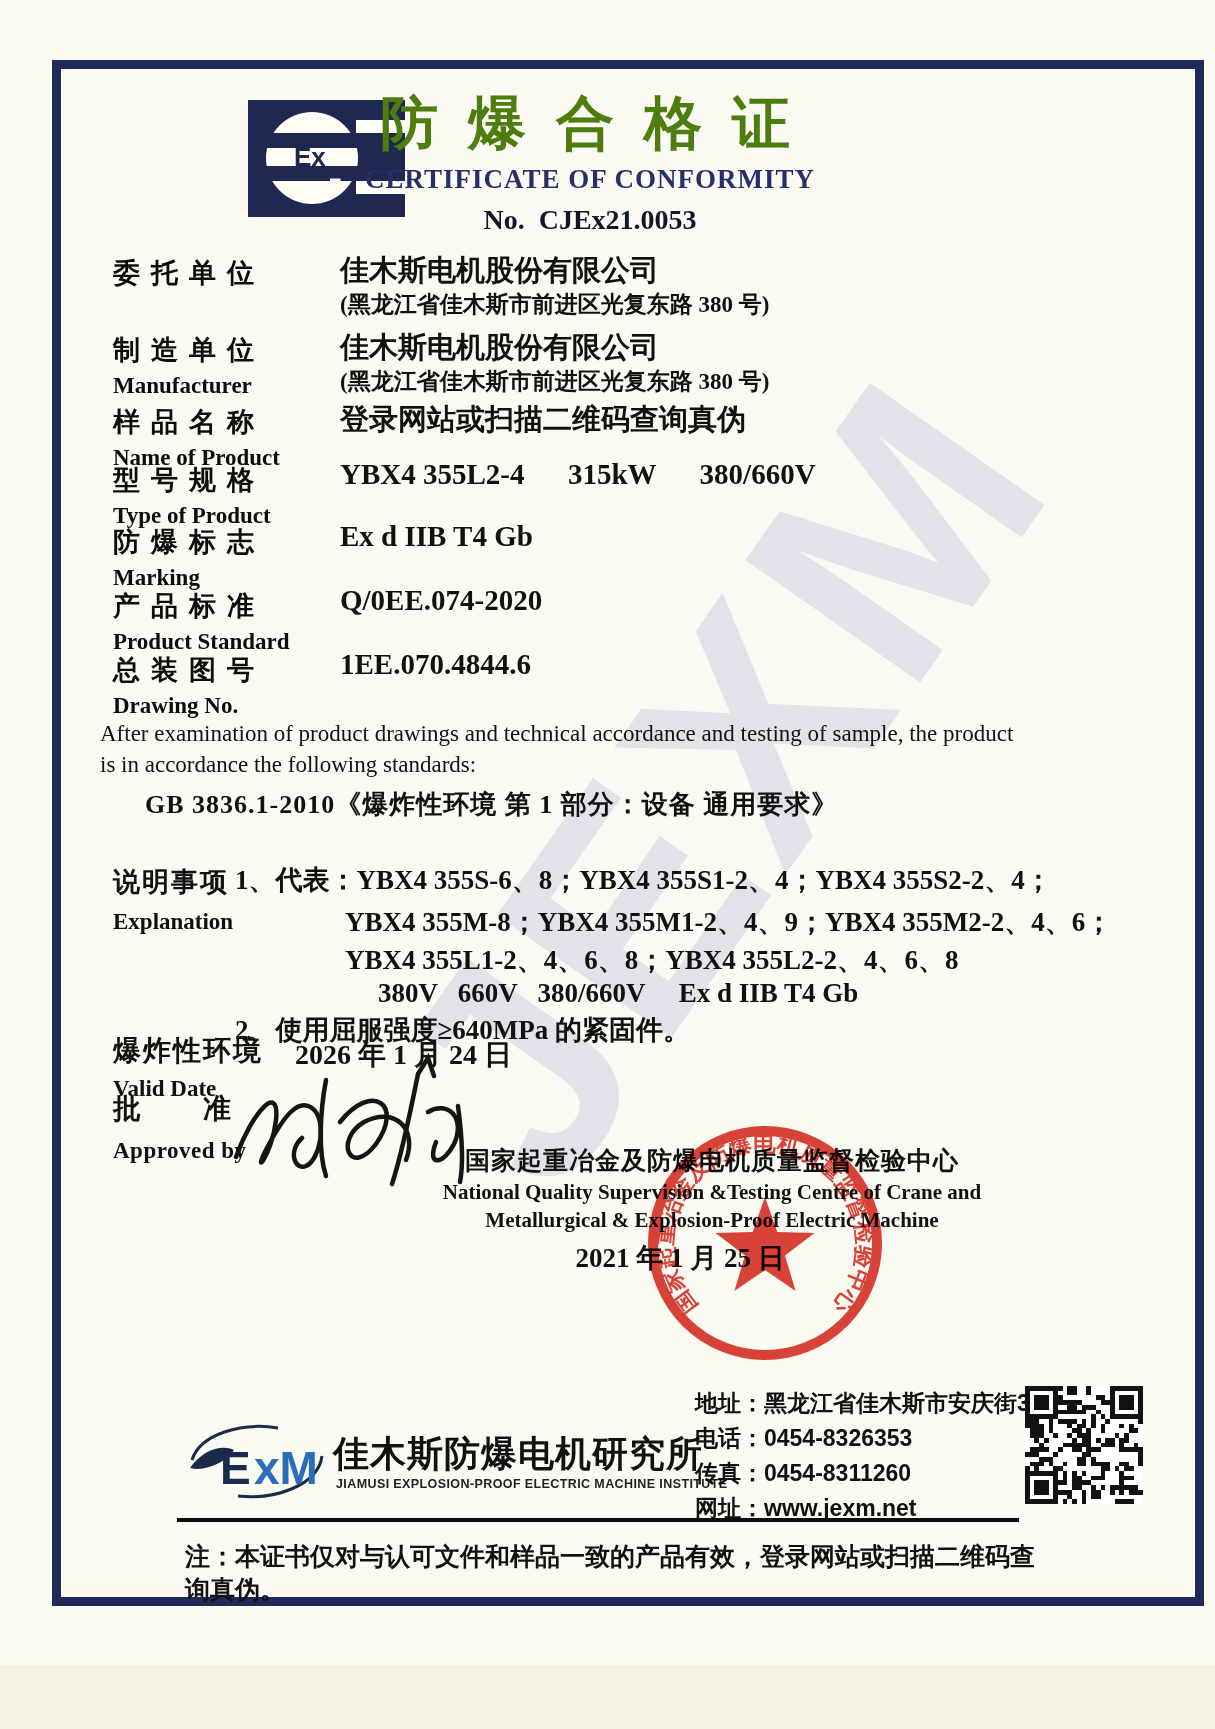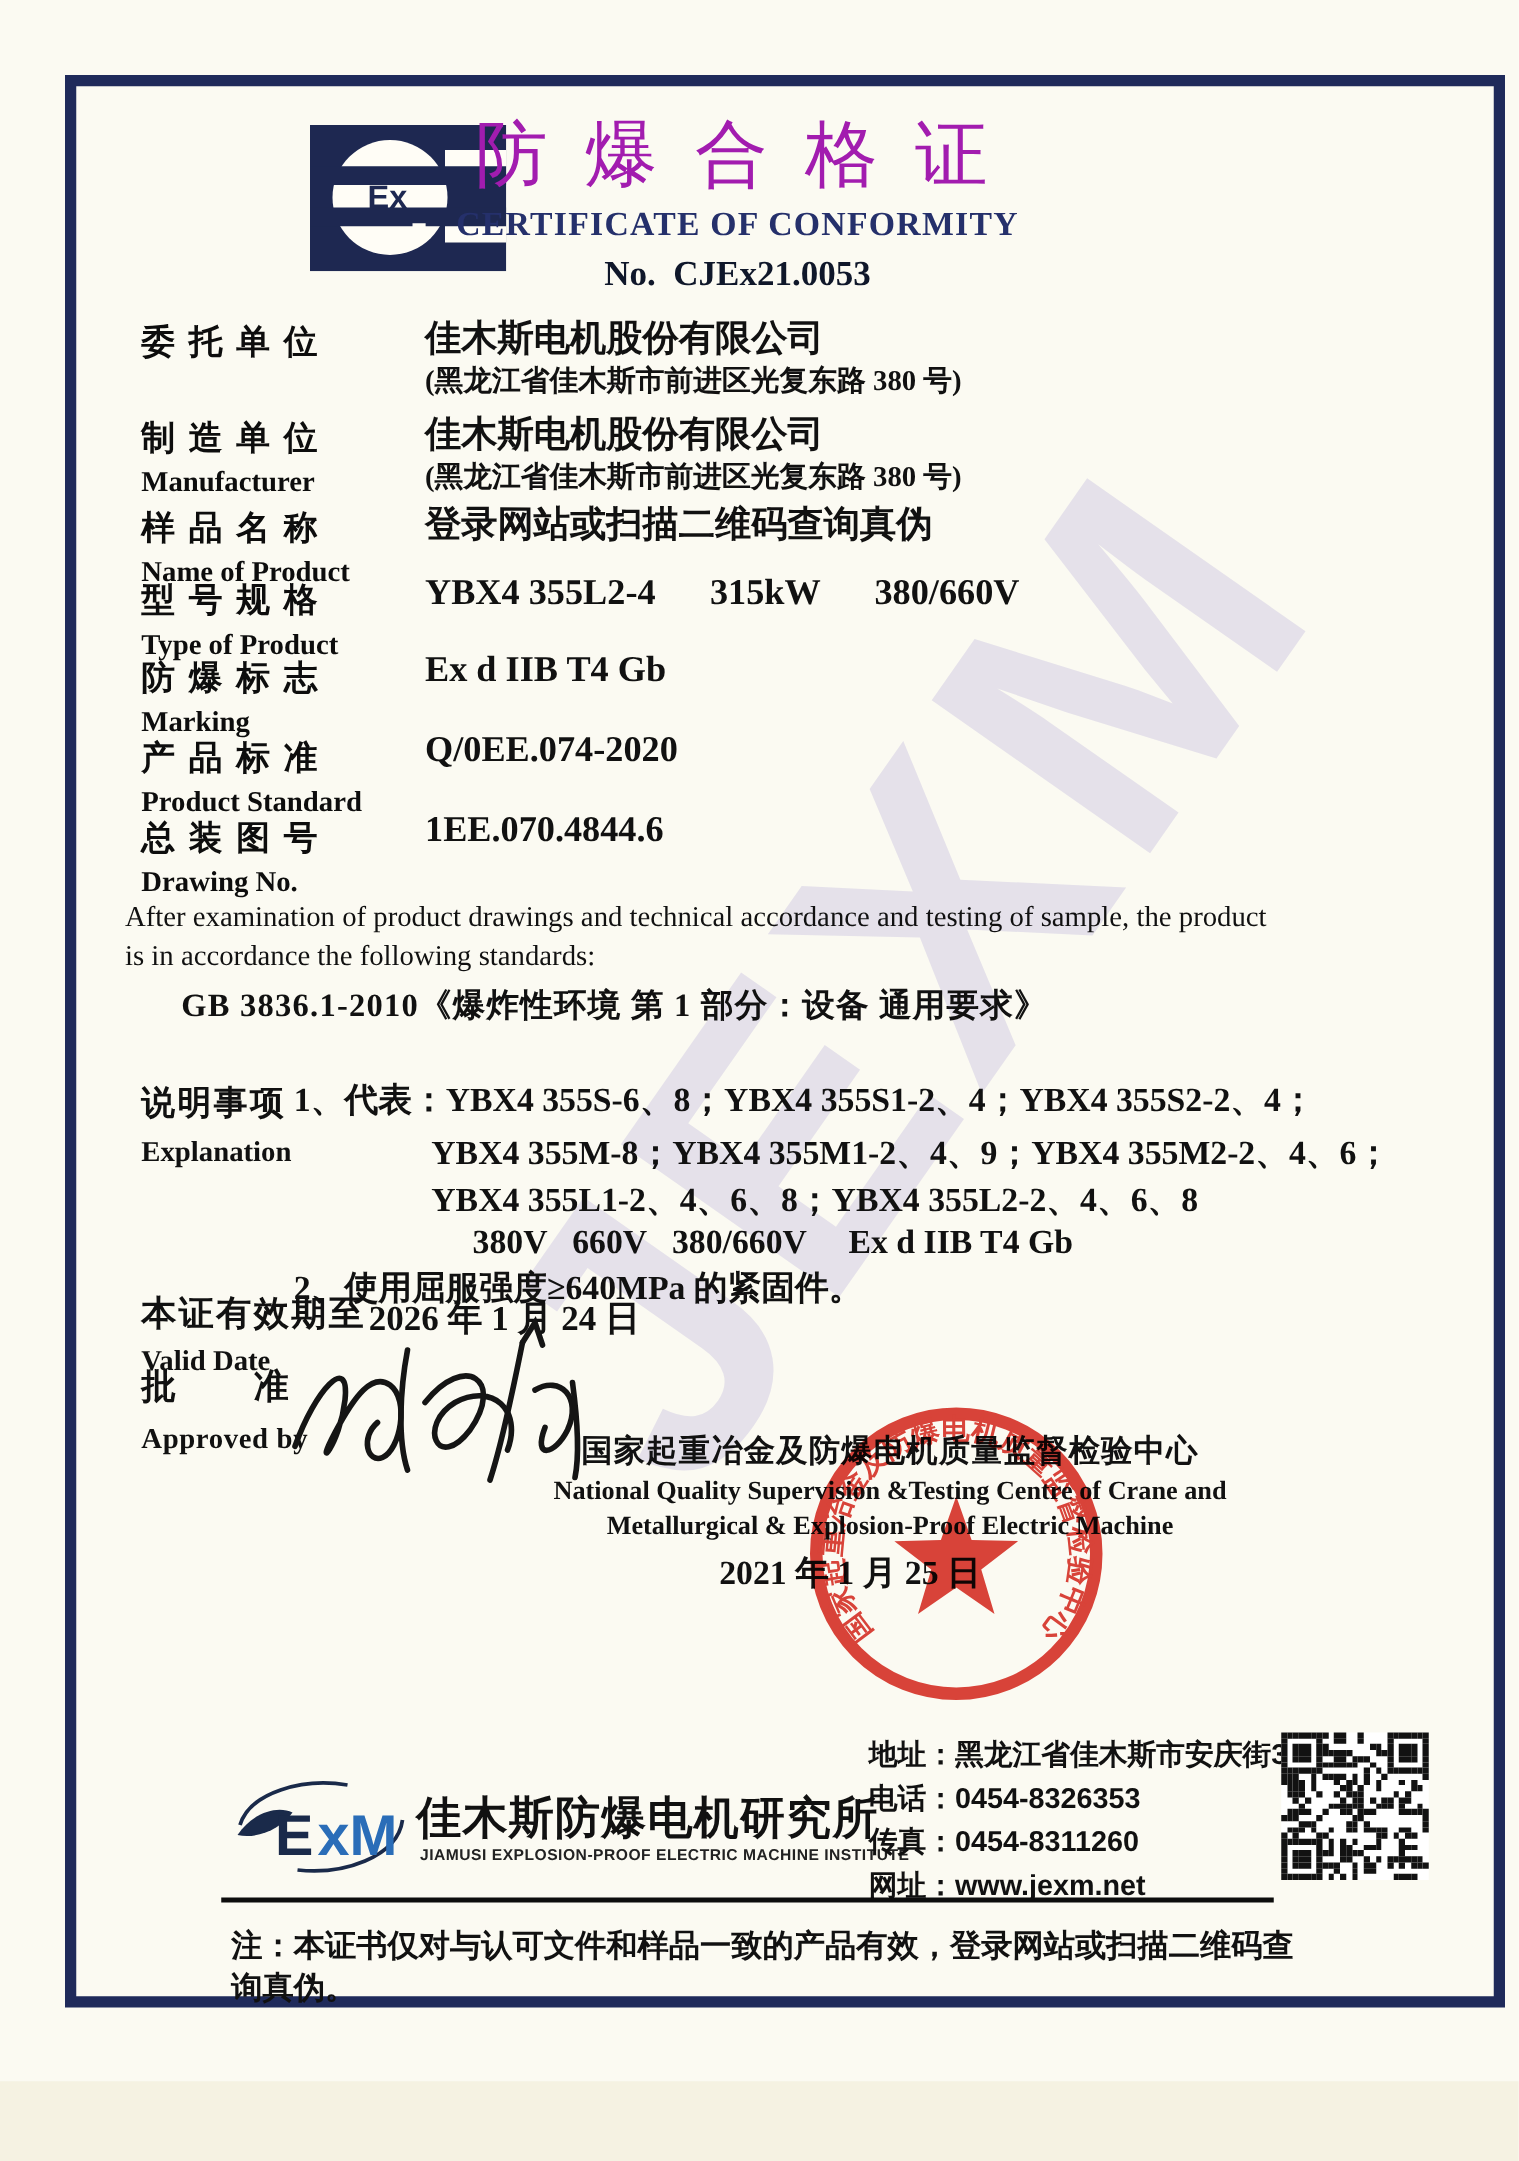--- a/index.html
+++ b/index.html
@@ -20,21 +20,21 @@
     position:absolute;left:270px;top:330px;width:900px;height:900px;z-index:1;
     display:flex;align-items:center;justify-content:center;
     transform:rotate(-55deg);
     font-family:"Liberation Sans","DejaVu Sans",sans-serif;
     font-weight:bold;font-size:310px;letter-spacing:10px;
     color:rgba(165,156,214,0.26);user-select:none;
   }
   
   .logo-ex{position:absolute;left:248px;top:100px;width:157px;height:117px;z-index:3;}
   .head-block{position:absolute;left:340px;top:88px;width:500px;text-align:center;z-index:3;}
-  .title-cn{font-size:58px;font-weight:normal;color:#a21caf;letter-spacing:30px;text-indent:20px;line-height:72px;}
+  .title-cn{font-size:58px;font-weight:bold;color:#4d7c0f;letter-spacing:30px;text-indent:20px;line-height:72px;}
   .title-en{margin-top:4px;font-size:27px;font-weight:bold;color:#25306b;letter-spacing:1px;}
   .cert-no{margin-top:9px;font-size:28px;font-weight:bold;color:#0f172a;white-space:pre;}
   
   .field{position:absolute;left:113px;width:1010px;z-index:3;}
   .flabel{font-size:27px;font-weight:bold;letter-spacing:11px;color:#0d0d0d;}
   .flabel-en{margin-top:5px;font-size:23px;font-weight:bold;color:#0d0d0d;}
   .fvalue{position:absolute;left:227px;top:-4px;font-size:29px;font-weight:bold;white-space:pre;}
   .faddr{position:absolute;left:227px;top:34px;font-size:23px;font-weight:bold;}
   
   .statement{position:absolute;left:100px;top:716px;width:1010px;z-index:3;}
@@ -142,21 +142,21 @@
   <div class="cn">说明事项</div>
   <div class="en">Explanation</div>
 </div>
 <div class="exp-line" style="left:235px;top:862px">1、代表：YBX4 355S-6、8；YBX4 355S1-2、4；YBX4 355S2-2、4；</div>
 <div class="exp-line" style="left:345px;top:904px">YBX4 355M-8；YBX4 355M1-2、4、9；YBX4 355M2-2、4、6；</div>
 <div class="exp-line" style="left:345px;top:942px">YBX4 355L1-2、4、6、8；YBX4 355L2-2、4、6、8</div>
 <div class="exp-line" style="left:378px;top:978px">380V   660V   380/660V     Ex d IIB T4 Gb</div>
 <div class="exp-line" style="left:235px;top:1012px">2、使用屈服强度≥640MPa 的紧固件。</div>
 
 <div class="vlabel">
-  <div class="cn">本证有效期至</div>
+  <div class="cn">爆炸性环境</div>
   <div class="en">Valid Date</div>
 </div>
 <div class="vvalue">2026 年 1 月 24 日</div>
 
 <div class="alabel">
   <div class="cn">批准</div>
   <div class="en">Approved by</div>
 </div>
 <svg class="signature" viewBox="0 0 260 145">
   <g fill="none" stroke="#151515" stroke-width="4.5" stroke-linecap="round">

